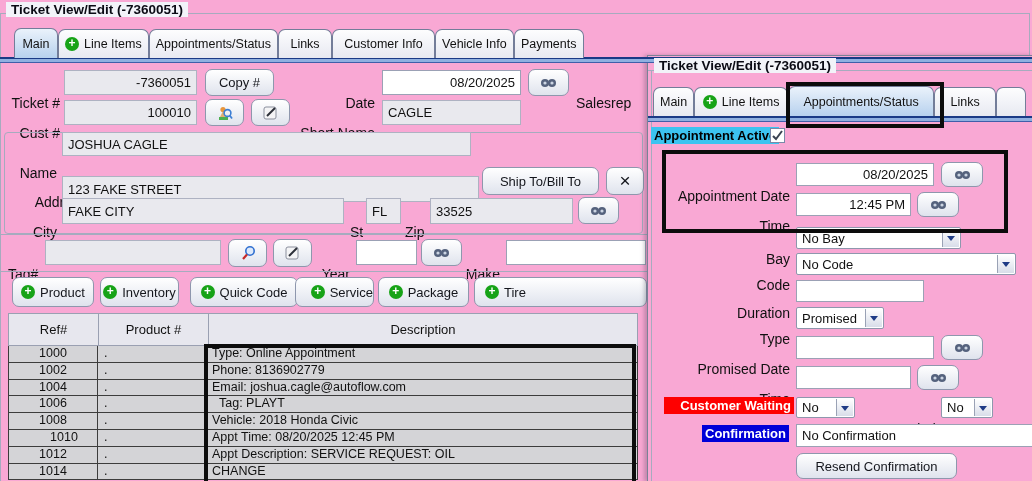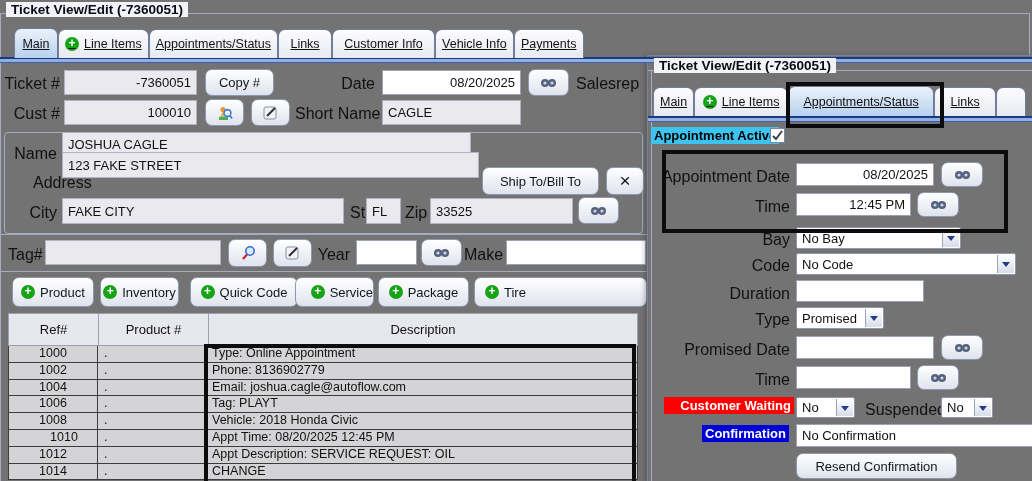--- a/index.html
+++ b/index.html
@@ -1,34 +1,34 @@
 <!DOCTYPE html>
 <html><head>
 <meta charset="utf-8">
 <style>
   html,body{margin:0;padding:0;background:#fff;}
   #canvas{position:relative;width:1032px;height:481px;overflow:hidden;
           font-family:"Liberation Sans",sans-serif;color:#111;background:#fff;}
-  .win{position:absolute;background:#737373;overflow:hidden;}
+  .win{position:absolute;background:#f9a8d4;overflow:hidden;}
   .title{position:absolute;font-weight:bold;font-size:13.5px;background:#f2f3f9;
          padding:0 5px;z-index:3;white-space:nowrap;color:#0a0a14;}
   .gline{position:absolute;border-top:1px solid #a6abbe;}
   .vline{position:absolute;border-left:1px solid #a6abbe;}
   .gbox{position:absolute;border:1px solid #a6abbe;border-radius:4px;}
-  .lbl{position:absolute;font-size:16px;white-space:nowrap;}
+  .lbl{position:absolute;font-size:14px;white-space:nowrap;margin-top:20px;}
   .r{text-align:right;}
   .fld,.wfld{position:absolute;border:1px solid #aeb2c2;background:#e9e9ee;
              padding:0 5px;display:flex;align-items:center;box-sizing:border-box;
              font-size:13px;white-space:nowrap;overflow:hidden;}
   .wfld{background:#fff;border-color:#9ba1b5;}
   .fr{justify-content:flex-end;}
   .btn{position:absolute;display:flex;align-items:center;justify-content:center;gap:5px;
        background:linear-gradient(#ffffff,#dfe3ed);border:1px solid #8e97ad;border-radius:7px;
        box-sizing:border-box;font-size:13px;color:#14161c;cursor:default;white-space:nowrap;overflow:hidden;}
-  .tabbar{position:absolute;display:flex;align-items:flex-end;z-index:2;text-decoration:underline;}
+  .tabbar{position:absolute;display:flex;align-items:flex-end;z-index:2;}
   .tab{height:29px;display:flex;align-items:center;justify-content:center;gap:5px;
        background:linear-gradient(#fdfdfe,#e7e9f1);border:1px solid #737d99;border-bottom:none;
        border-radius:7px 7px 0 0;box-sizing:border-box;font-size:12.5px;padding:0 6px;
        white-space:nowrap;overflow:hidden;}
   .tab.sel{background:linear-gradient(#eaf2fb,#b7d1ee);height:30px;}
   .stripe{position:absolute;height:6px;border-top:2px solid #1a3a86;border-bottom:1px solid #3f5fa9;
           background:#8fb0e0;box-sizing:border-box;z-index:1;}
   .plus{width:14px;height:14px;border-radius:50%;background:#17a317;color:#fff;font-weight:bold;
         font-size:12px;line-height:13px;text-align:center;flex:0 0 auto;}
   .plus::before{content:"+";}
@@ -123,21 +123,21 @@
         <line x1="4" y1="10" x2="12" y2="2" stroke="#2b2f38" stroke-width="2"></line>
       </svg>
     </div>
     <div class="lbl r" style="left:295px;top:105px;width:80px;">Short Name</div>
     <div class="fld" style="left:382px;top:100px;width:139px;height:25px;">CAGLE</div>
 
     <div class="gbox" style="left:4px;top:132px;width:637px;height:100px;"></div>
     <div class="lbl r" style="left:4px;top:145px;width:53px;">Name</div>
     <div class="fld" style="left:62px;top:132px;width:409px;height:24px;">JOSHUA CAGLE</div>
     <div class="lbl r" style="left:16px;top:174px;width:53px;padding-left:17px;">Address</div>
-    <div class="fld" style="left:62px;top:152px;width:417px;height:26px;">123 FAKE STREET</div>
+    <div class="fld" style="left:62px;top:176px;width:417px;height:26px;">123 FAKE STREET</div>
     <div class="btn" style="left:482px;top:167px;width:117px;height:28px;">Ship To/Bill To</div>
     <div class="btn" style="left:606px;top:167px;width:38px;height:28px;font-size:19px;">
       <span>×</span>
     </div>
     <div class="lbl r" style="left:4px;top:204px;width:53px;">City</div>
     <div class="fld" style="left:62px;top:198px;width:282px;height:26px;">FAKE CITY</div>
     <div class="lbl" style="left:350px;top:204px;">St</div>
     <div class="fld" style="left:366px;top:198px;width:35px;height:26px;">FL</div>
     <div class="lbl" style="left:405px;top:204px;">Zip</div>
     <div class="fld" style="left:430px;top:198px;width:143px;height:26px;">33525</div>
@@ -221,21 +221,21 @@
         <div class="td" style="flex:1;padding-left:4px;">Phone: 8136902779</div>
       </div>
       <div class="trow">
         <div class="td" style="width:89px;text-align:center;">1004</div>
         <div class="td" style="width:110px;padding-left:6px;">.</div>
         <div class="td" style="flex:1;padding-left:4px;">Email: joshua.cagle@autoflow.com</div>
       </div>
       <div class="trow">
         <div class="td" style="width:89px;text-align:center;">1006</div>
         <div class="td" style="width:110px;padding-left:6px;">.</div>
-        <div class="td" style="flex:1;padding-left:4px;">Tag: PLAYT</div>
+        <div class="td" style="flex:1;padding-left:11px;">Tag: PLAYT</div>
       </div>
       <div class="trow">
         <div class="td" style="width:89px;text-align:center;">1008</div>
         <div class="td" style="width:110px;padding-left:6px;">.</div>
         <div class="td" style="flex:1;padding-left:4px;">Vehicle: 2018 Honda Civic</div>
       </div>
       <div class="trow">
         <div class="td" style="width:89px;text-align:center;padding-left:22px;">1010</div>
         <div class="td" style="width:110px;padding-left:6px;">.</div>
         <div class="td" style="flex:1;padding-left:4px;">Appt Time: 08/20/2025 12:45 PM</div>

